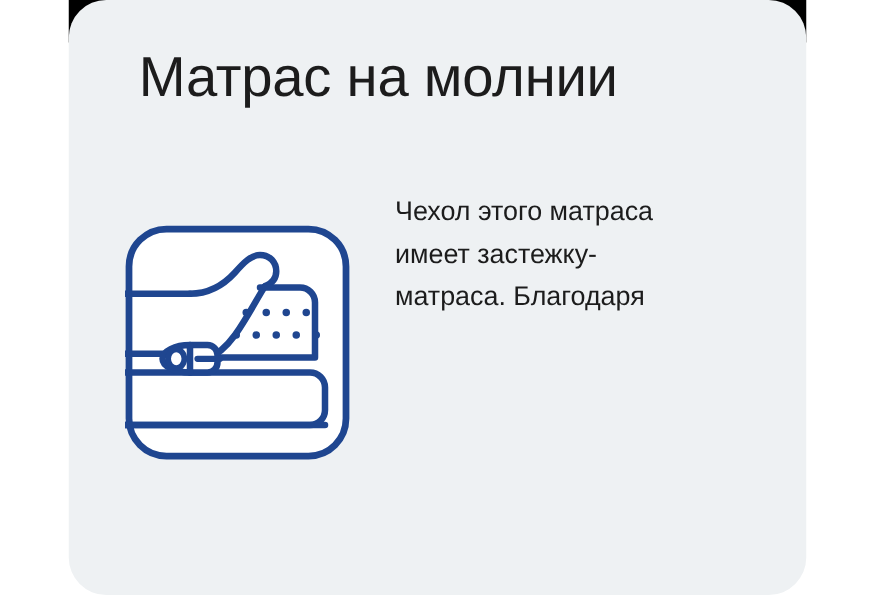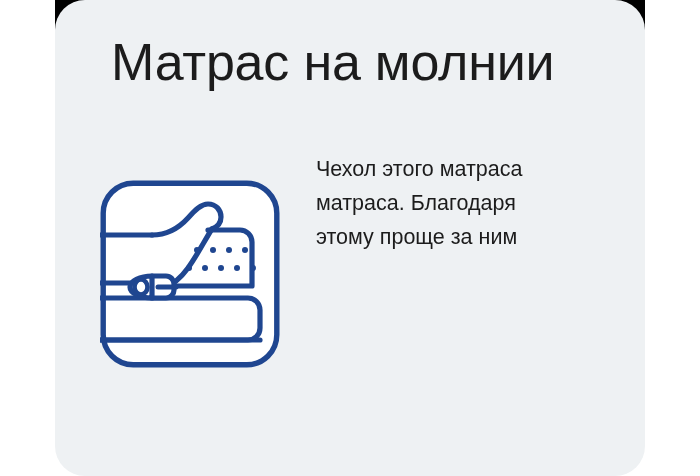--- a/index.html
+++ b/index.html
@@ -40,21 +40,21 @@
     background: #eef1f3;
     border-radius: 30px;
     box-sizing: border-box;
   }
 
   .card-title {
     position: absolute;
     left: 56px;
     top: 38px;
     width: 480px;
-    font-size: 52px;
+    font-size: 45px;
     font-weight: 400;
     line-height: 48px;
     color: #1c1c1c;
     letter-spacing: -0.2px;
     white-space: nowrap;
   }
 
   .content-row {
     position: absolute;
     left: 0;
@@ -151,19 +151,19 @@
                    C 30 113 40 118 52 118 Z" fill="#ffffff"></path>
           <ellipse cx="41" cy="107" rx="6.5" ry="7.5" fill="#ffffff" stroke="#1f4690" stroke-width="4.6"></ellipse>
 
           <path d="M 58 107 L 76 107" stroke-width="5.0"></path>
 
         </svg>
       </div>
 
       <div class="body-text">
         <span class="tline">Чехол этого матраса</span>
+        <span class="tline">имеет застежку-</span>
         <span class="tline">матраса. Благодаря</span>
-        <span class="tline">этому проще за ним</span>
       </div>
 
     </div>
   </div>
 </div>
 
 </body></html>

